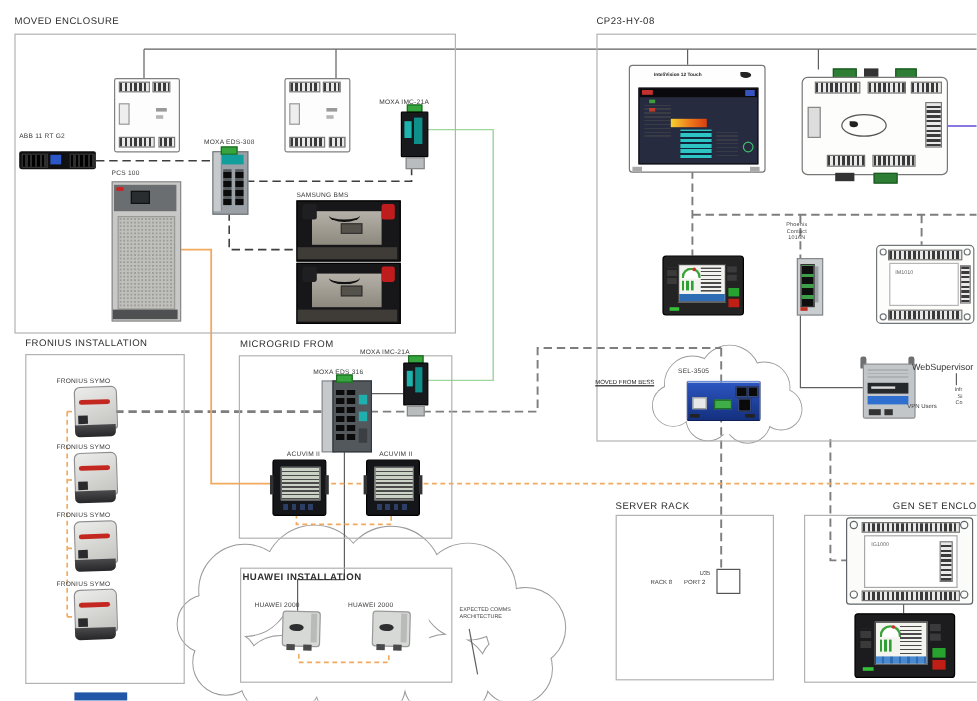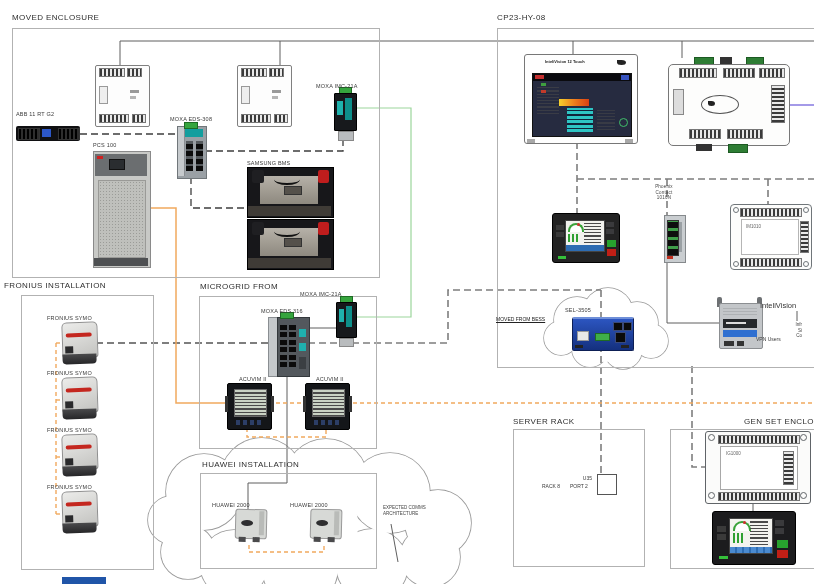--- a/index.html
+++ b/index.html
@@ -131,23 +131,23 @@
   <div class="sec-box" style="left:12px;top:28px;width:366px;height:248px;"></div>
   <div class="sec-box" style="left:497px;top:28px;width:330px;height:338px;"></div>
   <div class="sec-box" style="left:21px;top:295px;width:131px;height:273px;"></div>
   <div class="sec-box" style="left:199px;top:296px;width:176px;height:151px;"></div>
   <div class="sec-box" style="left:200px;top:473px;width:175px;height:94px;"></div>
   <div class="sec-box" style="left:513px;top:429px;width:130px;height:136px;"></div>
   <div class="sec-box" style="left:670px;top:429px;width:158px;height:138px;"></div>
 
   <div class="sec-title" style="left:12px;top:13px;">MOVED ENCLOSURE</div>
   <div class="sec-title" style="left:497px;top:13px;">CP23-HY-08</div>
-  <div class="sec-title" style="left:4px;top:281px;">FRONIUS INSTALLATION</div>
+  <div class="sec-title" style="left:21px;top:281px;">FRONIUS INSTALLATION</div>
   <div class="sec-title" style="left:200px;top:282px;">MICROGRID FROM</div>
-  <div class="sec-title" style="left:202px;top:460px;">HUAWEI INSTALLATION</div>
+  <div class="sec-title" style="left:202px;top:476px;font-weight:bold;">HUAWEI INSTALLATION</div>
   <div class="sec-title" style="left:513px;top:417px;">SERVER RACK</div>
   <div class="sec-title" style="left:744px;top:417px;">GEN SET ENCLOSURE</div>
 
   <div class="dev" style="left:95px;top:65px;width:53px;height:60px;background:#fdfdfd;border:1px solid #808080;border-radius:2px;">
     <div class="comb" style="left:3px;top:2px;width:24px;height:7px;"></div>
     <div class="comb" style="left:31px;top:2px;width:13px;height:7px;"></div>
     <div style="left:3px;top:20px;width:7px;height:16px;border:1px solid #999;background:#eee;"></div>
     <div style="left:34px;top:24px;width:9px;height:3px;background:#9a9a9a;"></div>
     <div style="left:34px;top:30px;width:6px;height:3px;background:#b5b5b5;"></div>
     <div class="comb" style="left:3px;top:48px;width:28px;height:7px;"></div>
@@ -311,21 +311,21 @@
       <div style="left:3px;top:3px;width:34px;height:8px;background:repeating-linear-gradient(0deg,#aeb1b4 0 1.5px,#c3c6c9 1.5px 3px);"></div>
       <div style="left:3px;top:15px;width:34px;height:9px;background:#26292c;">
         <div style="left:3px;top:3px;width:20px;height:2px;background:#ddd;"></div>
       </div>
       <div style="left:3px;top:26px;width:34px;height:7px;background:#2f6fd0;"></div>
       <div style="left:4px;top:37px;width:10px;height:5px;background:#333;"></div>
       <div style="left:17px;top:37px;width:7px;height:5px;background:#333;"></div>
     </div>
   </div>
 
-  <div class="abs" style="left:760px;top:301px;font-size:7.5px;color:#333;white-space:nowrap;z-index:4;">InteliVision</div>
+  <div class="abs" style="left:760px;top:301px;font-size:7.5px;color:#333;white-space:nowrap;z-index:4;">WebSupervisor</div>
   <div class="abs" style="left:768px;top:322px;width:34px;text-align:right;z-index:4;">
     <div class="tinytext">Infr</div>
     <div class="tinytext">Si</div>
     <div class="tinytext">Co</div>
   </div>
   <div class="abs" style="left:756px;top:336px;font-size:5px;color:#3a3a3a;z-index:4;">VPN Users</div>
 
   <div class="abs" style="left:496px;top:316px;font-size:5px;color:#222;text-decoration:underline;z-index:4;white-space:nowrap;">MOVED FROM BESS</div>
 
   <div class="dev-label" style="left:261px;top:308px;">MOXA EDS 316</div>

